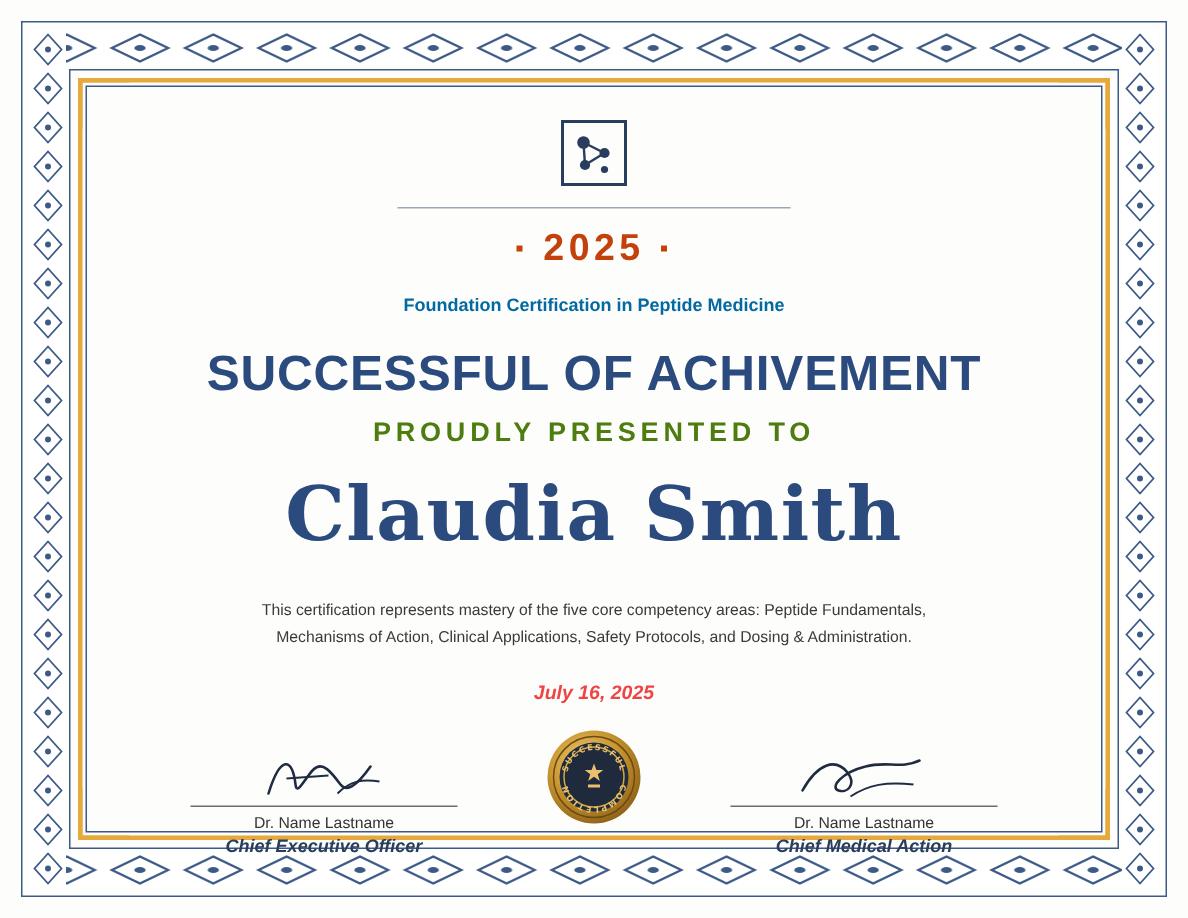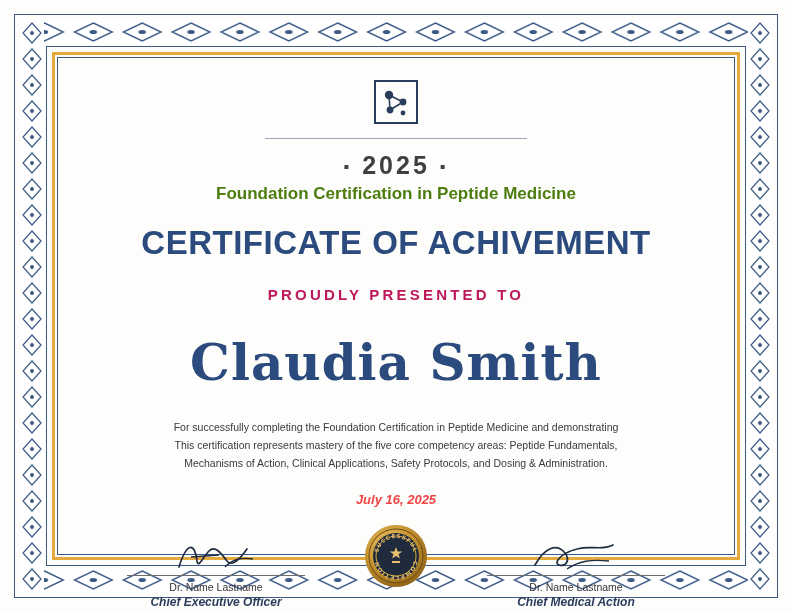--- a/index.html
+++ b/index.html
@@ -138,49 +138,49 @@
     height: 1px;
     background: #9aa7ba;
     margin: 14px auto 0;
   }
 
   .year {
     margin-top: 12px;
     font-size: 25px;
     font-weight: bold;
     letter-spacing: 3px;
-    color: #404040;
+    color: #c2410c;
   }
   .year .dot { font-size: 16px; vertical-align: middle; }
 
   .subtitle {
-    margin-top: 4px;
-    font-size: 17px;
-    font-weight: bold;
-    color: #4d7c0f;
+    margin-top: 16px;
+    font-size: 12px;
+    font-weight: bold;
+    color: #0369a1;
   }
 
   .main-title {
     margin-top: 20px;
     font-size: 33px;
     font-weight: bold;
     letter-spacing: 0.5px;
     color: #2b4a7d;
   }
 
   .presented {
-    margin-top: 24px;
-    font-size: 15px;
+    margin-top: 10px;
+    font-size: 18px;
     font-weight: bold;
     letter-spacing: 3.2px;
-    color: #be185d;
+    color: #4d7c0f;
   }
 
   .recipient {
-    margin-top: 30px;
+    margin-top: 14px;
     font-size: 50px;
     font-weight: bold;
     font-family: "DejaVu Serif", serif;
     letter-spacing: 1px;
     color: #2b4a7d;
   }
 
   .body-text {
     margin: 26px auto 0;
     width: 520px;
@@ -323,28 +323,27 @@
     <div class="rule"></div>
 
     <div class="year">
       <span class="dot">▪</span>
       <span>2025</span>
       <span class="dot">▪</span>
     </div>
 
     <div class="subtitle">Foundation Certification in Peptide Medicine</div>
 
-    <div class="main-title">CERTIFICATE OF ACHIVEMENT</div>
+    <div class="main-title">SUCCESSFUL OF ACHIVEMENT</div>
 
     <div class="presented">PROUDLY PRESENTED TO</div>
 
     <div class="recipient">Claudia Smith</div>
 
     <div class="body-text">
-      <div>For successfully completing the Foundation Certification in Peptide Medicine and demonstrating</div>
       <div>This certification represents mastery of the five core competency areas: Peptide Fundamentals,</div>
       <div>Mechanisms of Action, Clinical Applications, Safety Protocols, and Dosing &amp; Administration.</div>
     </div>
 
     <div class="date">July 16, 2025</div>
 
     <div class="sig-row">
 
       <div class="sig-block">
         <div class="sig-mark">

